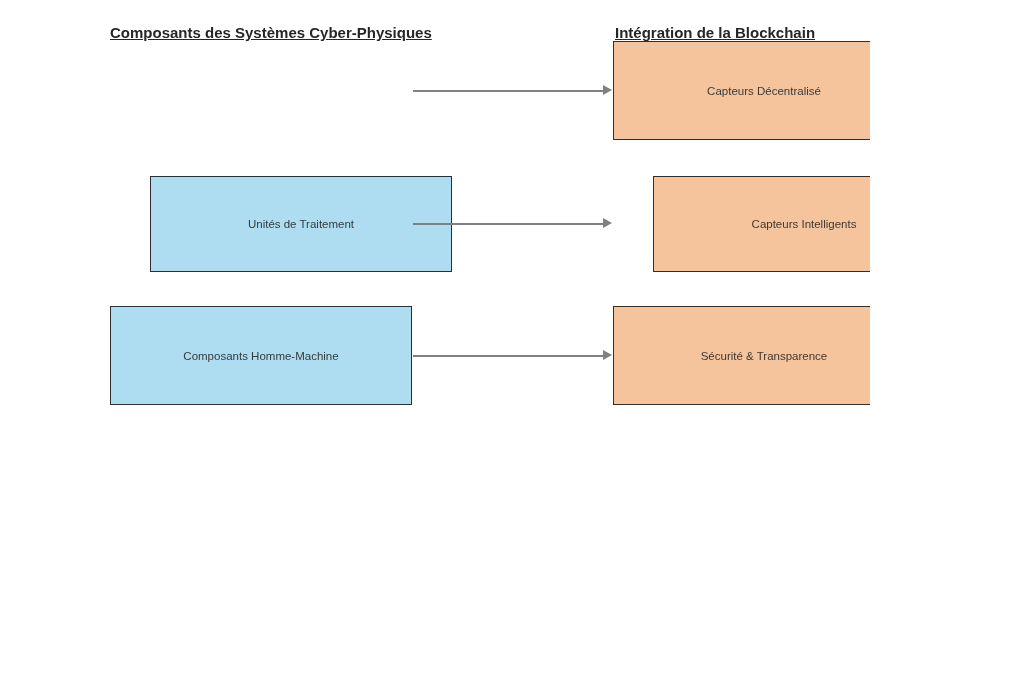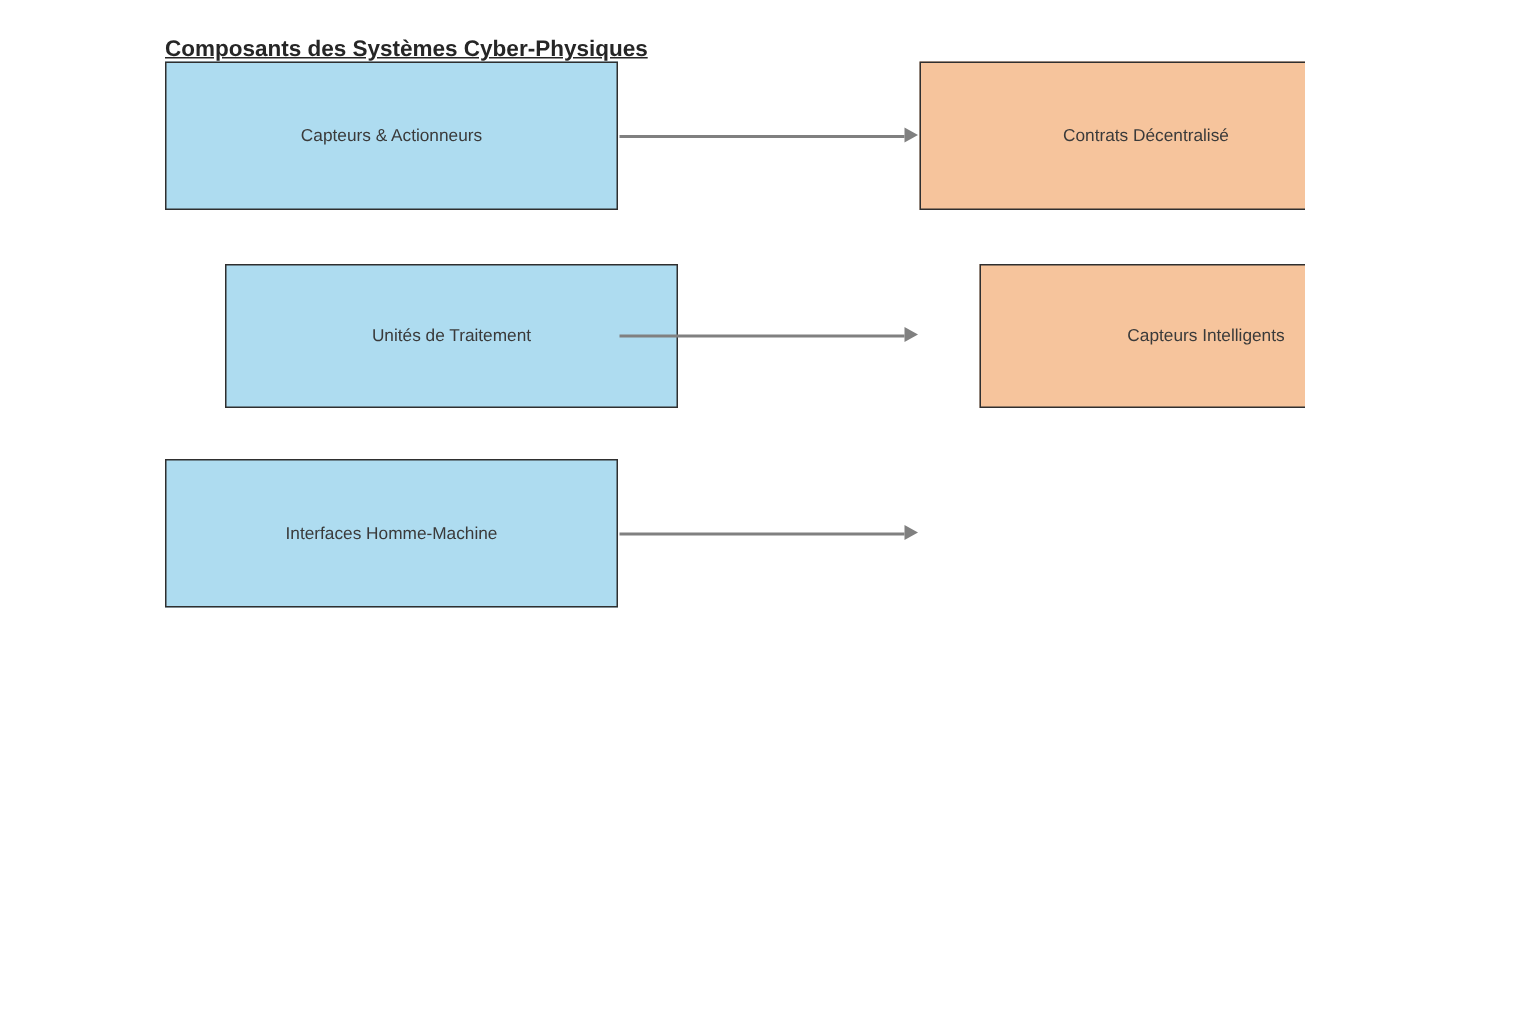--- a/index.html
+++ b/index.html
@@ -72,35 +72,36 @@
   .arrow.row-a1 { top: 223px; }
   .arrow.row-a2 { top: 355px; }
 </style>
 </head>
 <body>
 
 <div class="canvas">
 
   <div class="col-title left">Composants des Systèmes Cyber-Physiques</div>
 
+  <div class="col-title right">Intégration de la Blockchain</div>
 
-  <div class="node blue row-0">
-    <span>Capteurs &amp; Actionneurs</span>
-  </div>
   <div class="node blue row-1">
     <span>Unités de Traitement</span>
   </div>
   <div class="node blue row-2">
-    <span>Interfaces Homme-Machine</span>
+    <span>Composants Homme-Machine</span>
   </div>
 
   <div class="node orange row-0">
-    <span>Contrats Décentralisé</span>
+    <span>Capteurs Décentralisé</span>
   </div>
   <div class="node orange row-1">
     <span>Capteurs Intelligents</span>
+  </div>
+  <div class="node orange row-2">
+    <span>Sécurité &amp; Transparence</span>
   </div>
 
   <div class="arrow row-a0"></div>
   <div class="arrow row-a1"></div>
   <div class="arrow row-a2"></div>
 
 </div>
 
 </body></html>

